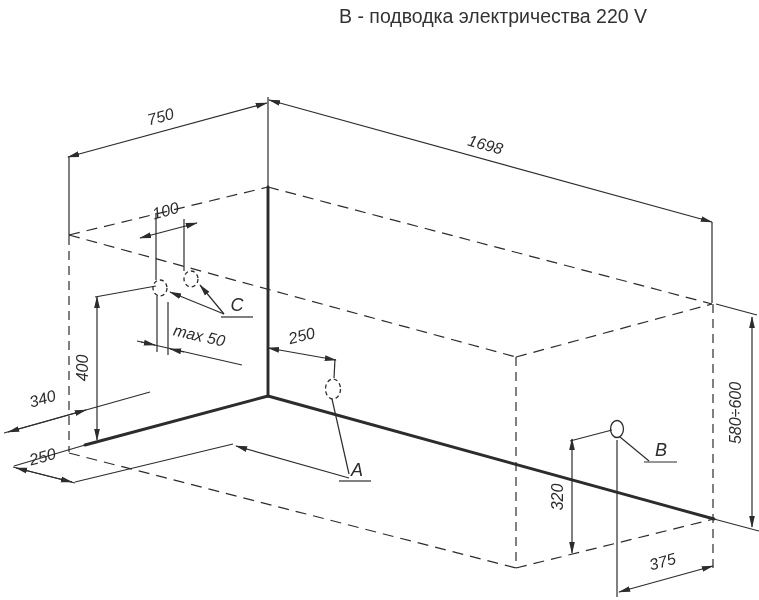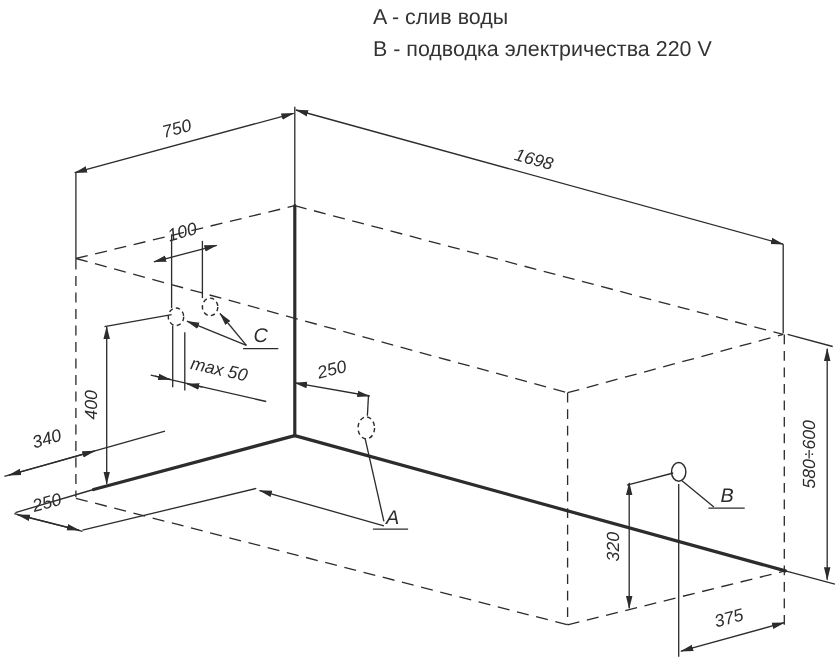--- a/index.html
+++ b/index.html
@@ -16,21 +16,20 @@
   .ptlbl{fill:#2c2c2c;font-size:18px;font-style:italic;font-family:"Liberation Sans",sans-serif;}
   .circ{stroke:#2c2c2c;stroke-width:1.3;fill:none;}
   .circd{stroke:#2c2c2c;stroke-width:1.3;fill:none;stroke-dasharray:4 3;}
 </style>
 </head>
 <body>
 
 <div class="stage">
 
   <div class="legend">
-    <div>A - слив воды</div>
     <div>B - подводка электричества 220 V</div>
   </div>
 
   <svg width="759" height="600" viewBox="0 0 759 600">
     <defs>
       <marker id="ar" viewBox="0 0 11 10" refX="10.3" refY="5" markerWidth="12" markerHeight="11" markerUnits="userSpaceOnUse" orient="auto-start-reverse">
         <path d="M0,2.3 L11,5 L0,7.7 z" fill="#2c2c2c"></path>
       </marker>
     </defs>
 

